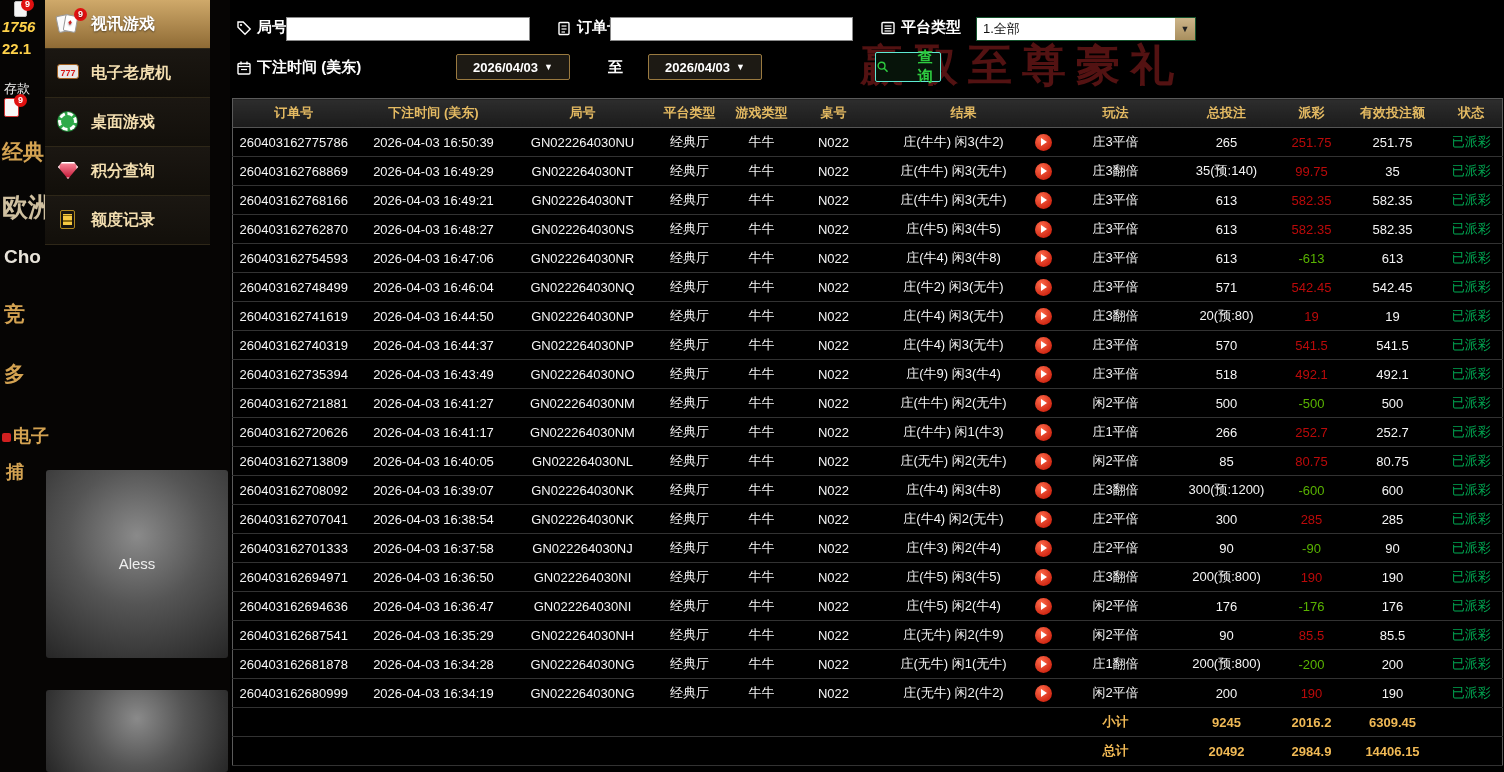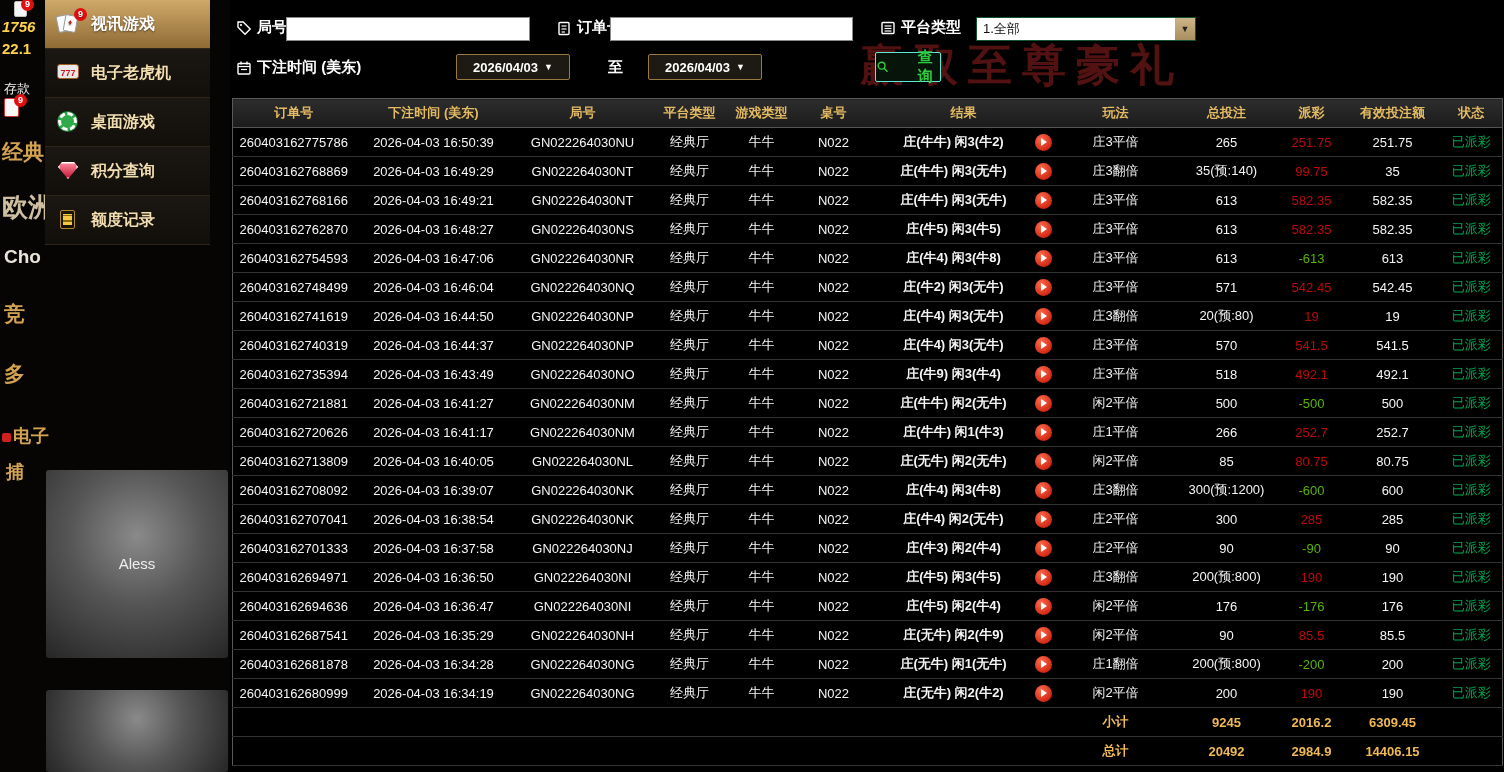--- a/index.html
+++ b/index.html
@@ -88,21 +88,21 @@
   .bet-table { position:absolute; left:2px; top:98px; width:1270px; border-collapse:collapse; table-layout:fixed;
     border:1px solid #5a5a5a; z-index:1; }
   .bet-table th { height:29px; background:linear-gradient(180deg,#2d2d2d,#1b1b1b); color:#e4ba62; font-size:13px;
     font-weight:bold; border-bottom:1px solid #555; white-space:nowrap; overflow:hidden; }
   .bet-table td { height:29px; font-size:13px; color:#f5f5f5; text-align:center; border-bottom:1px solid #323232;
     white-space:nowrap; overflow:hidden; padding:0; }
   td.win { color:#bb0a0a; }
   td.loss { color:#59b300; }
   td.status { color:#00a651; }
   .result-wrap { display:flex; align-items:center; padding:0 5px; }
-  .result-text { flex:1; text-align:center;font-weight:bold; }
+  .result-text { flex:1; text-align:center; }
   .play-btn { width:17px; height:17px; border-radius:50%; background:radial-gradient(circle at 35% 30%,#ff6a4a,#c01000);
     display:flex; align-items:center; justify-content:center; flex:0 0 17px; cursor:pointer; margin-left:3px; }
   .play-btn i { display:block; width:0; height:0; border-left:6px solid #fff; border-top:4px solid transparent;
     border-bottom:4px solid transparent; margin-left:2px; }
   tr.summary td { color:#f0b955; font-weight:bold; }
 </style>
 </head>
 <body>
 
 <div class="stage">

